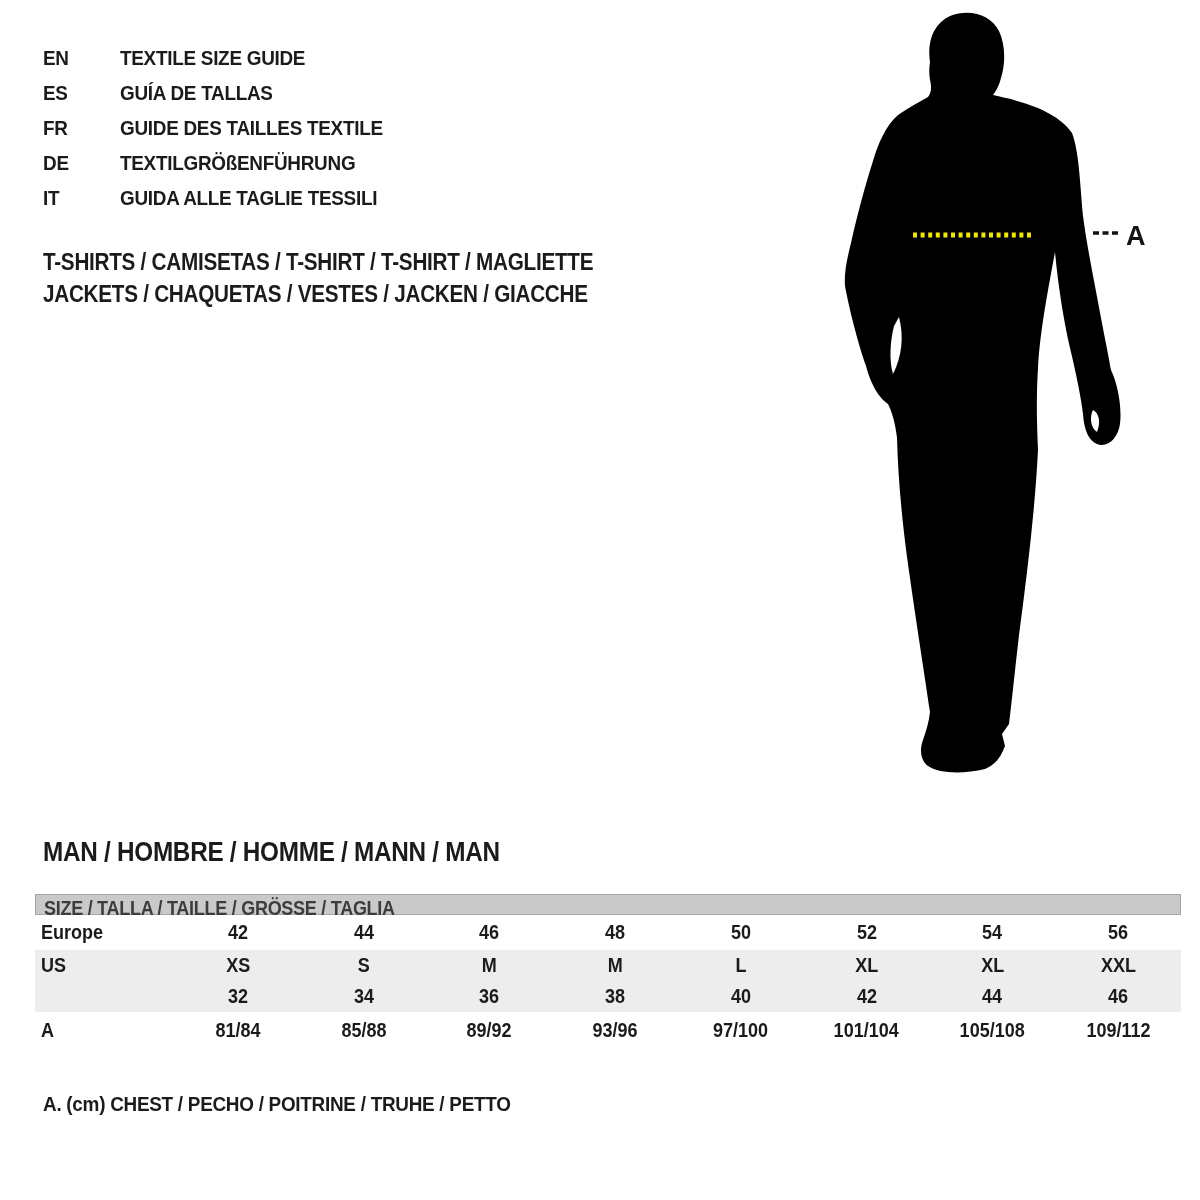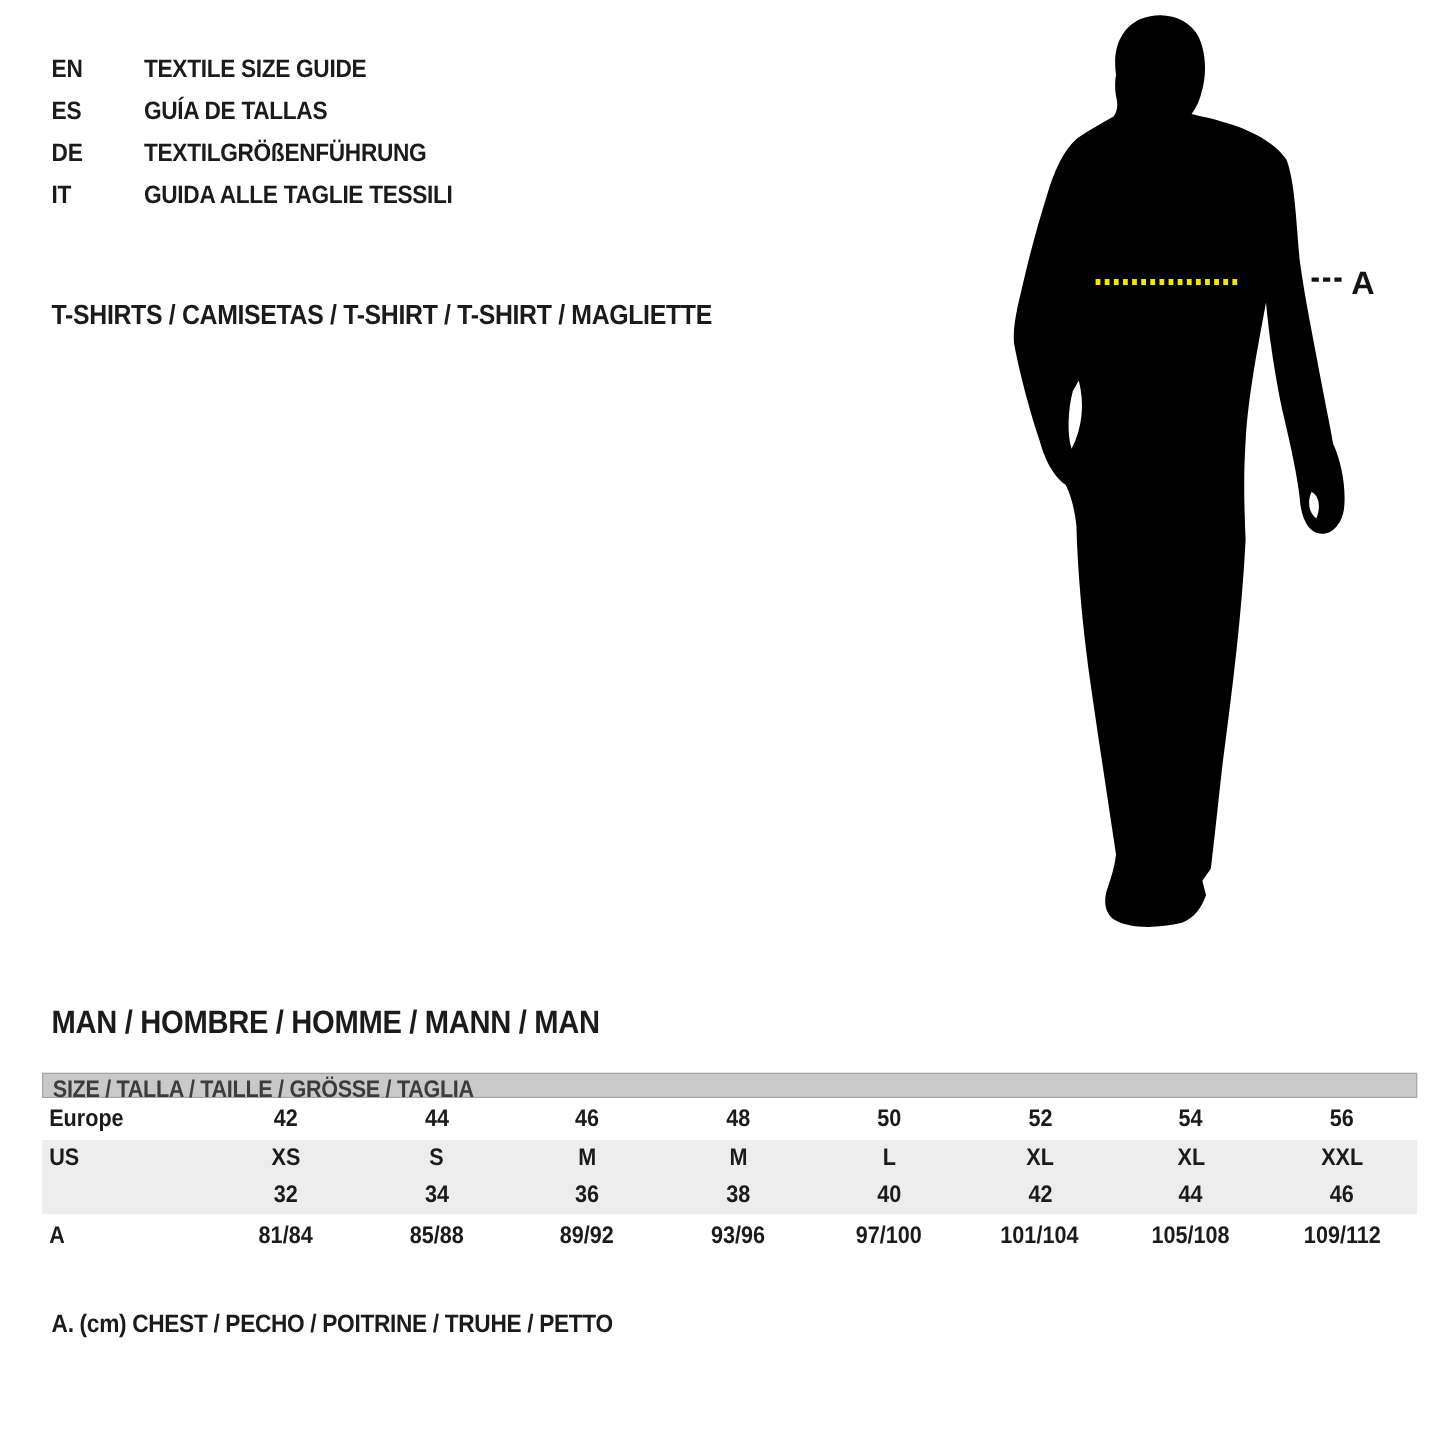--- a/index.html
+++ b/index.html
@@ -50,31 +50,36 @@
   <section class="lang-block">
     <div class="lang-row">
       <span class="cond">EN</span>
       <span class="cond">TEXTILE SIZE GUIDE</span>
     </div>
     <div class="lang-row">
       <span class="cond">ES</span>
       <span class="cond">GUÍA DE TALLAS</span>
     </div>
     <div class="lang-row">
+      <span class="cond">FR</span>
+      <span class="cond">GUIDE DES TAILLES TEXTILE</span>
+    </div>
+    <div class="lang-row">
       <span class="cond">DE</span>
       <span class="cond">TEXTILGRÖßENFÜHRUNG</span>
     </div>
     <div class="lang-row">
       <span class="cond">IT</span>
       <span class="cond">GUIDA ALLE TAGLIE TESSILI</span>
     </div>
   </section>
 
   <section class="category-block">
     <div><span class="cond">T-SHIRTS / CAMISETAS / T-SHIRT / T-SHIRT / MAGLIETTE</span></div>
+    <div><span class="cond">JACKETS / CHAQUETAS / VESTES / JACKEN / GIACCHE</span></div>
   </section>
 
   <svg class="figure" viewBox="820 0 335 800" xmlns="http://www.w3.org/2000/svg">
     <path fill="#000000" d="
       M 930 62
       C 927 42 933 24 950 16
       C 970 8 991 15 999 31
       C 1005 44 1006 62 1001 78
       C 999 86 996 91 993 95
       C 1000 97 1009 98 1017 101

